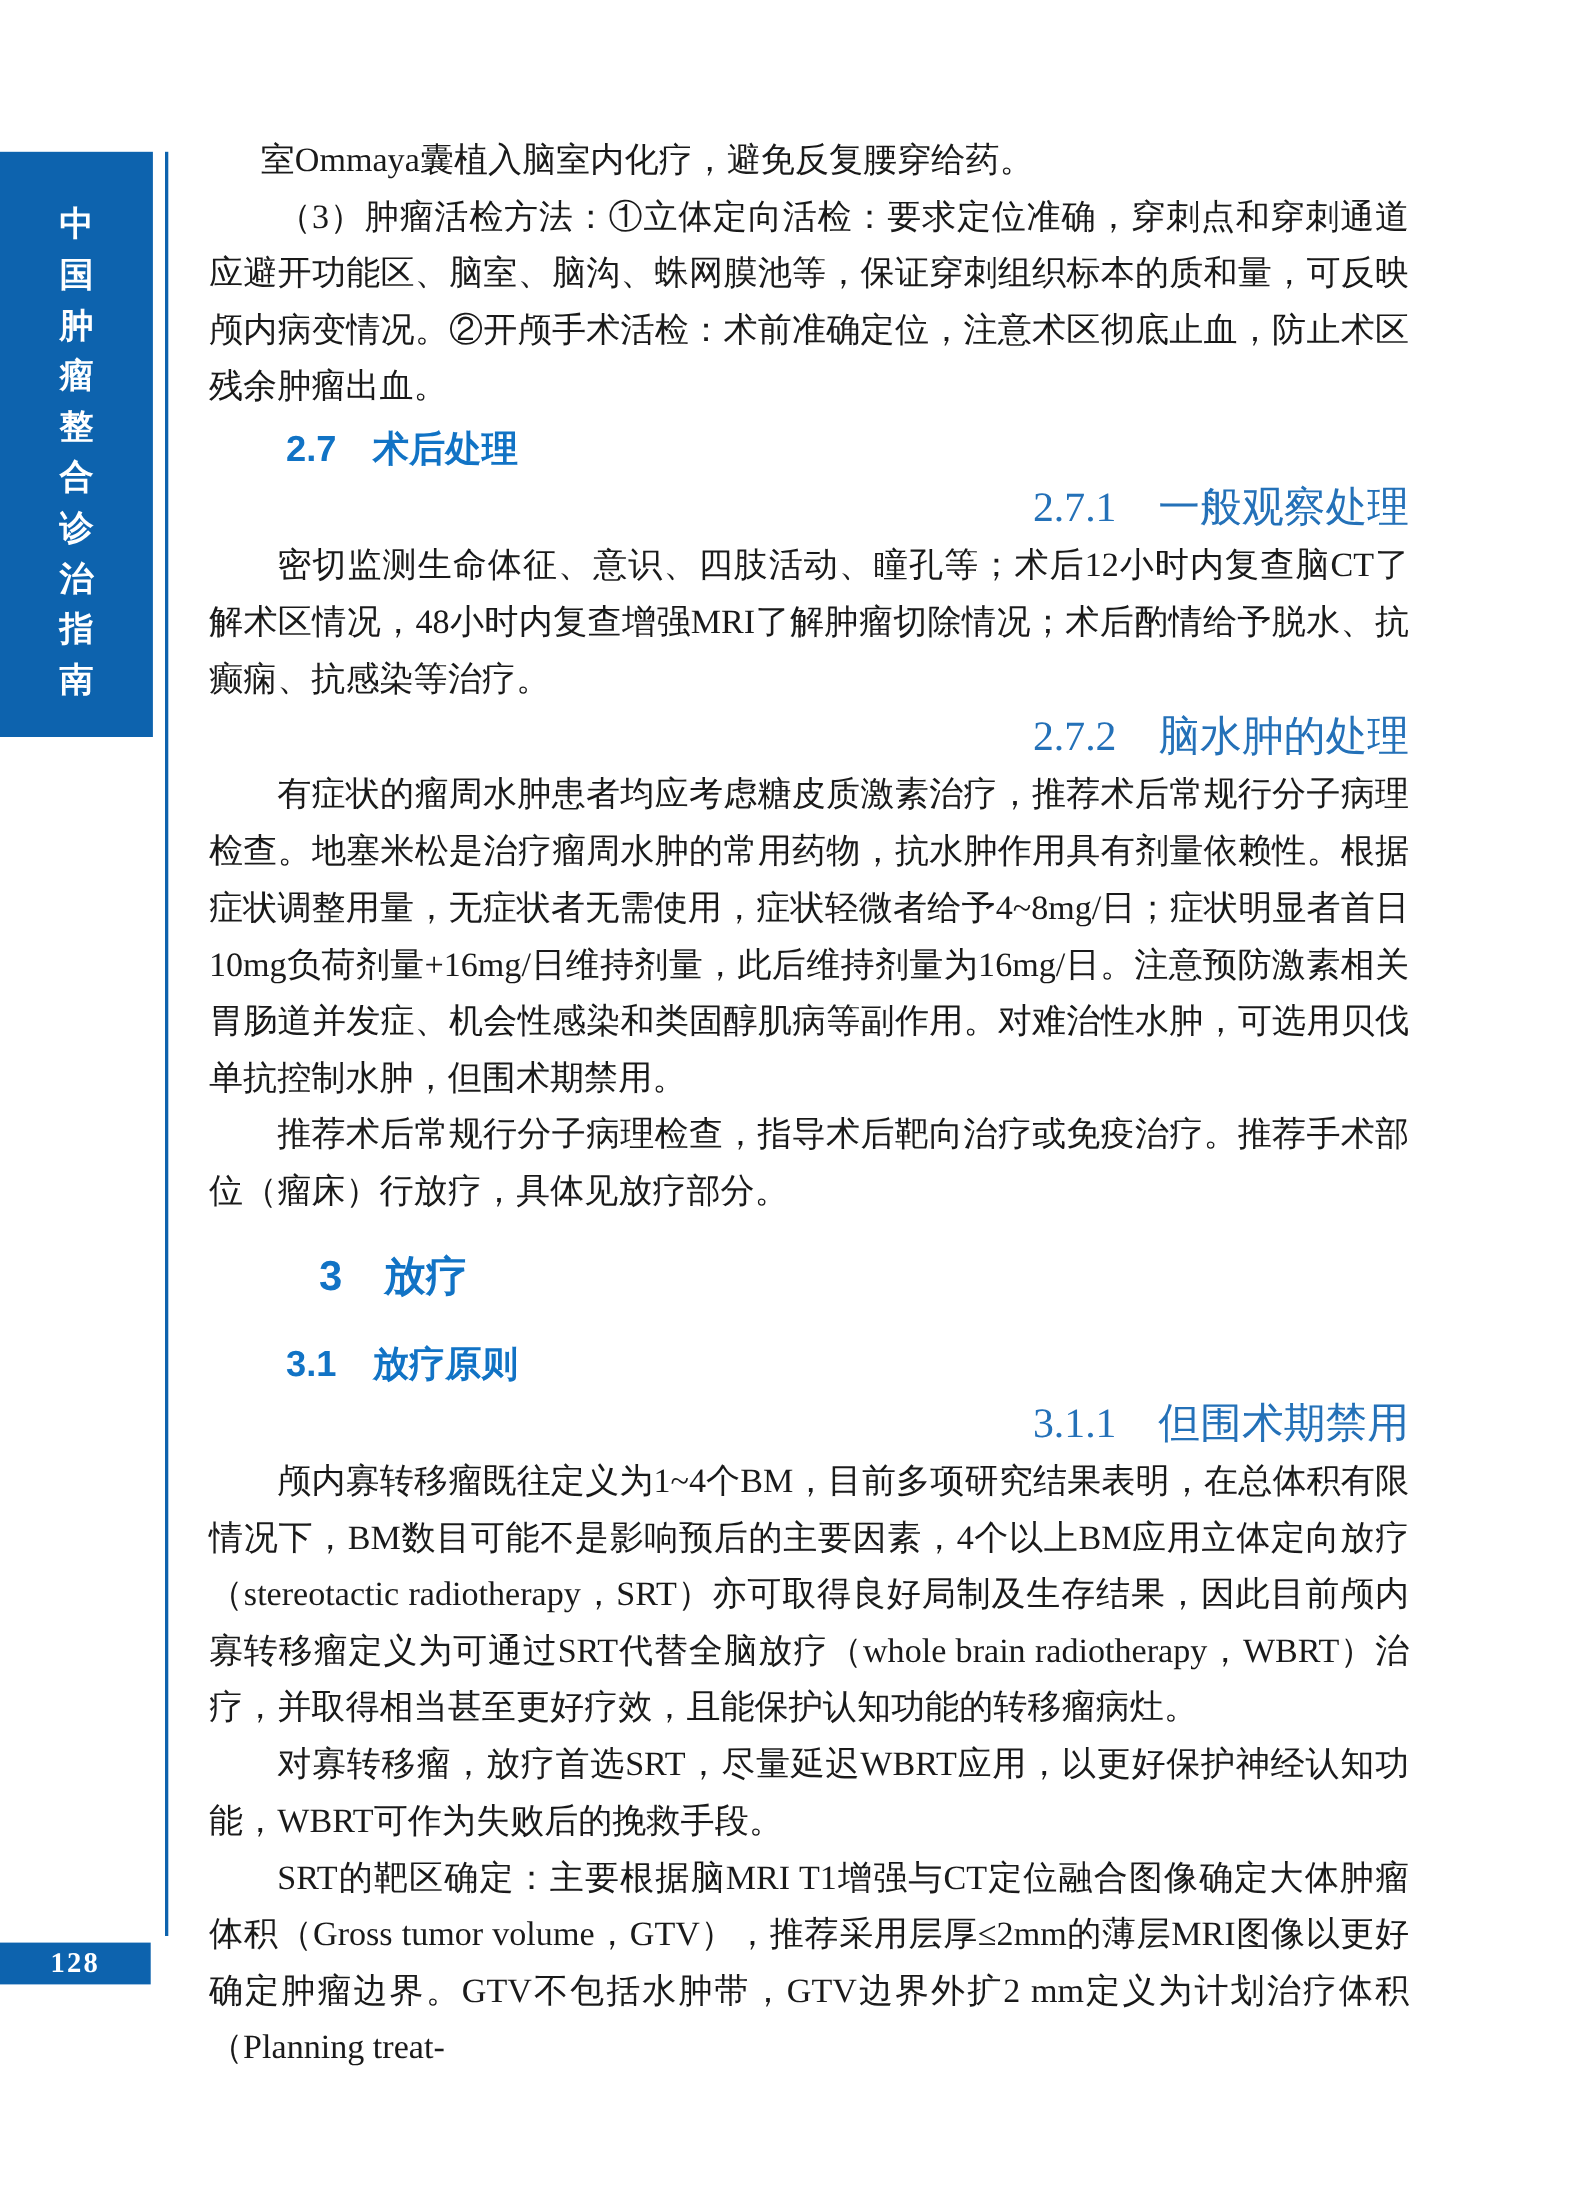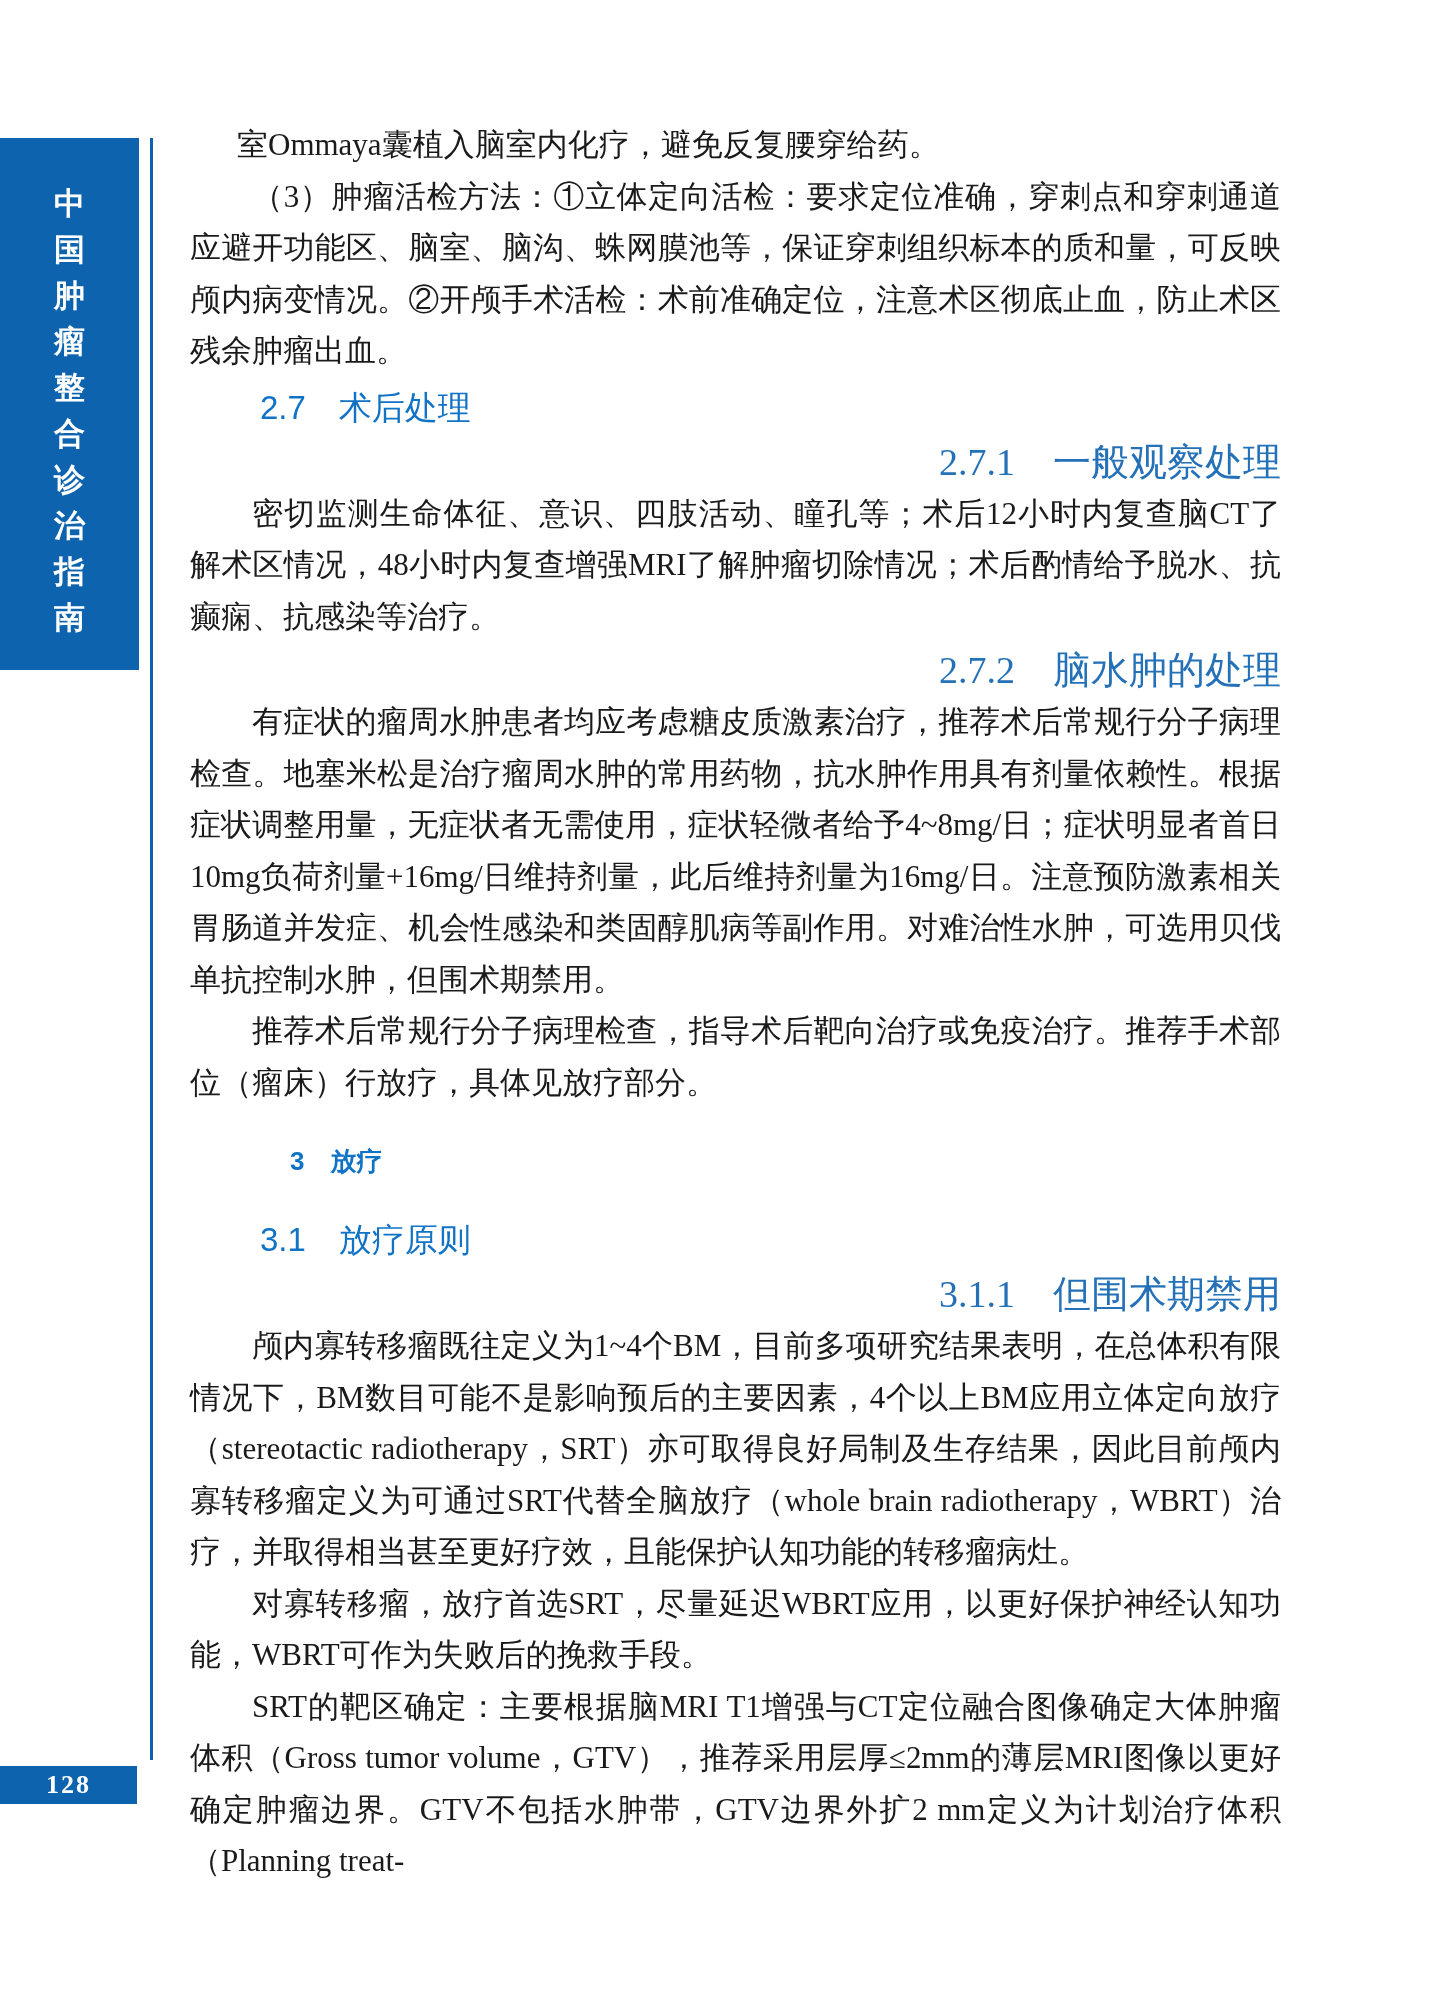--- a/index.html
+++ b/index.html
@@ -82,30 +82,30 @@
     text-indent: 2em;
   }
   .content p.no-indent {
     text-indent: 0;
     margin-left: 47px;
   }
   .content .h1 {
     color: var(--heading_blue, #1173c5);
     font-family: "Liberation Sans", "DejaVu Sans", sans-serif;
     font-weight: bold;
-    font-size: 26px;
+    font-size: 38px;
     line-height: 56px;
     margin: 25px 0;
     text-indent: 100px;
     text-align: left;
   }
   .content .h2 {
     color: var(--heading_blue, #1173c5);
     font-family: "Liberation Sans", "DejaVu Sans", sans-serif;
-    font-weight: normal;
+    font-weight: bold;
     font-size: 33px;
     line-height: 52px;
     margin: 5px 0 0 0;
     text-indent: 70px;
     text-align: left;
   }
   .content .h3 {
     color: var(--subheading_blue, #2471b8);
     font-family: "Liberation Serif", "DejaVu Serif", serif;
     font-weight: normal;

